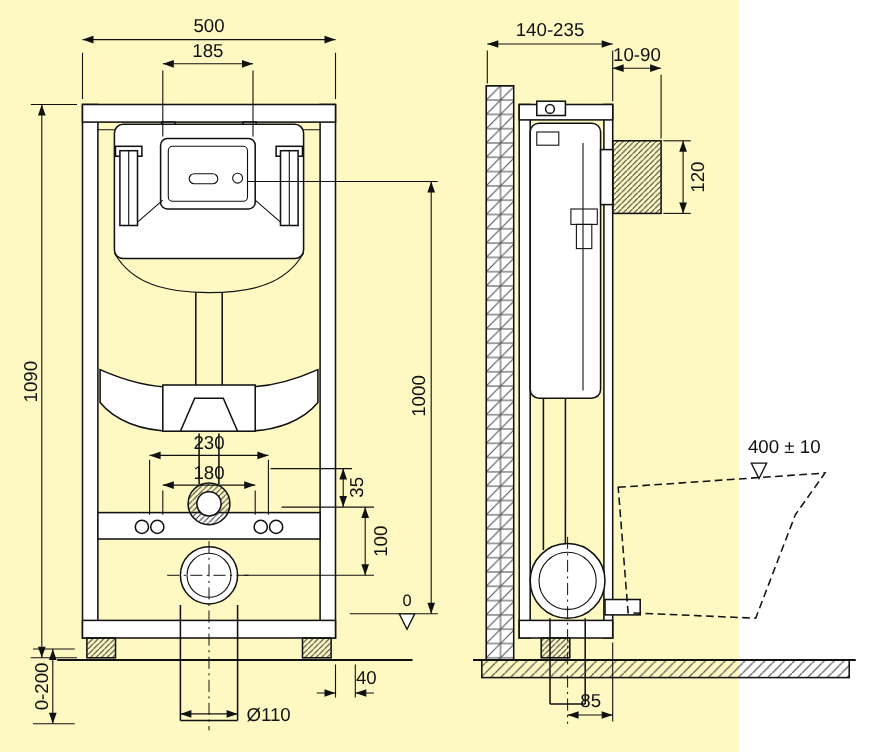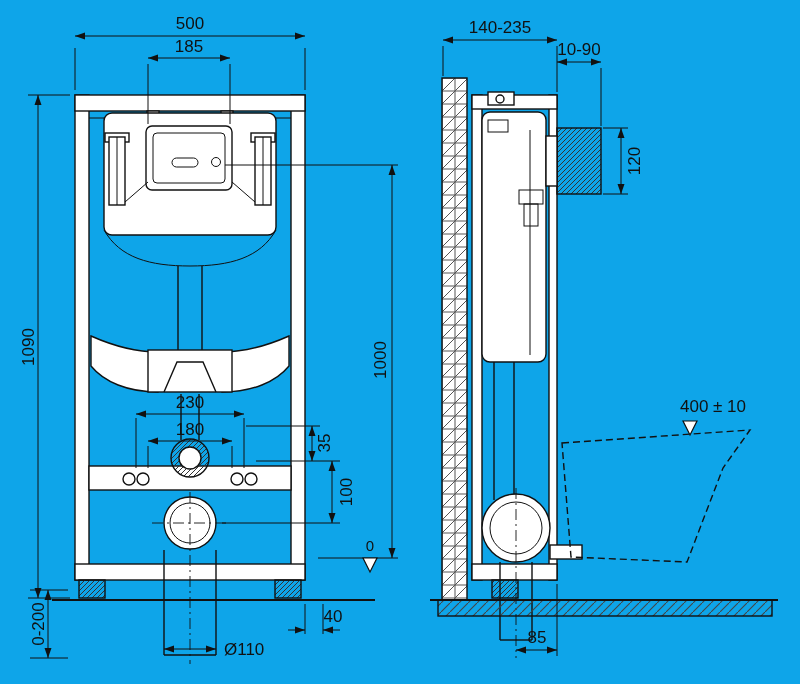--- a/index.html
+++ b/index.html
@@ -1,17 +1,17 @@
 <!DOCTYPE html>
 <html><head>
 <meta charset="utf-8">
 <style>
   html,body{margin:0;padding:0;background:#fff;}
   body{width:800px;height:684px;font-family:"Liberation Sans",sans-serif;}
-  .canvas{width:800px;height:684px;position:relative;background:#0ea5e9;}
+  .canvas{width:672px;height:684px;position:relative;background:#fef9c3;}
   svg text{font-family:"Liberation Sans",sans-serif;font-size:17px;fill:#111;}
   svg .small{font-size:15px;}
   .s  {stroke:#111;stroke-width:1.4;fill:none;}
   .sf {stroke:#111;stroke-width:1.4;fill:#fff;}
   .thin{stroke:#111;stroke-width:1;fill:none;}
   .dim{stroke:#111;stroke-width:1;fill:none;}
   .dash{stroke:#111;stroke-width:1.4;stroke-dasharray:7 4;fill:none;}
   .cl {stroke:#111;stroke-width:.9;stroke-dasharray:11 4 2 4;fill:none;}
 </style>
 </head>

